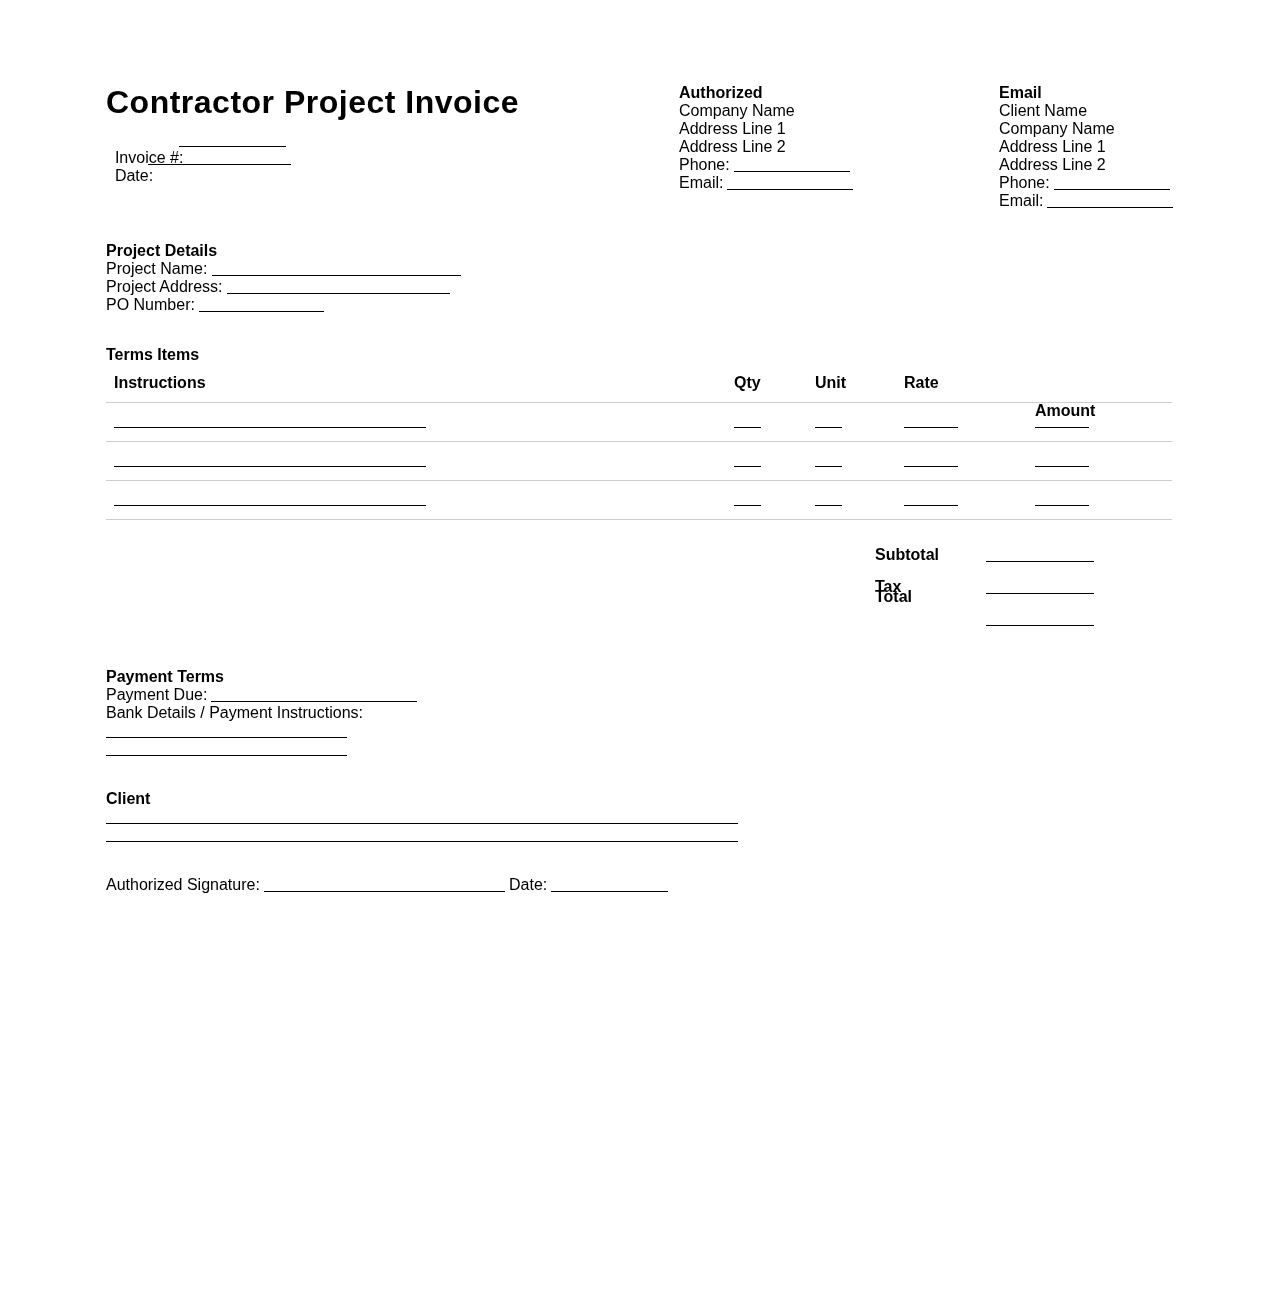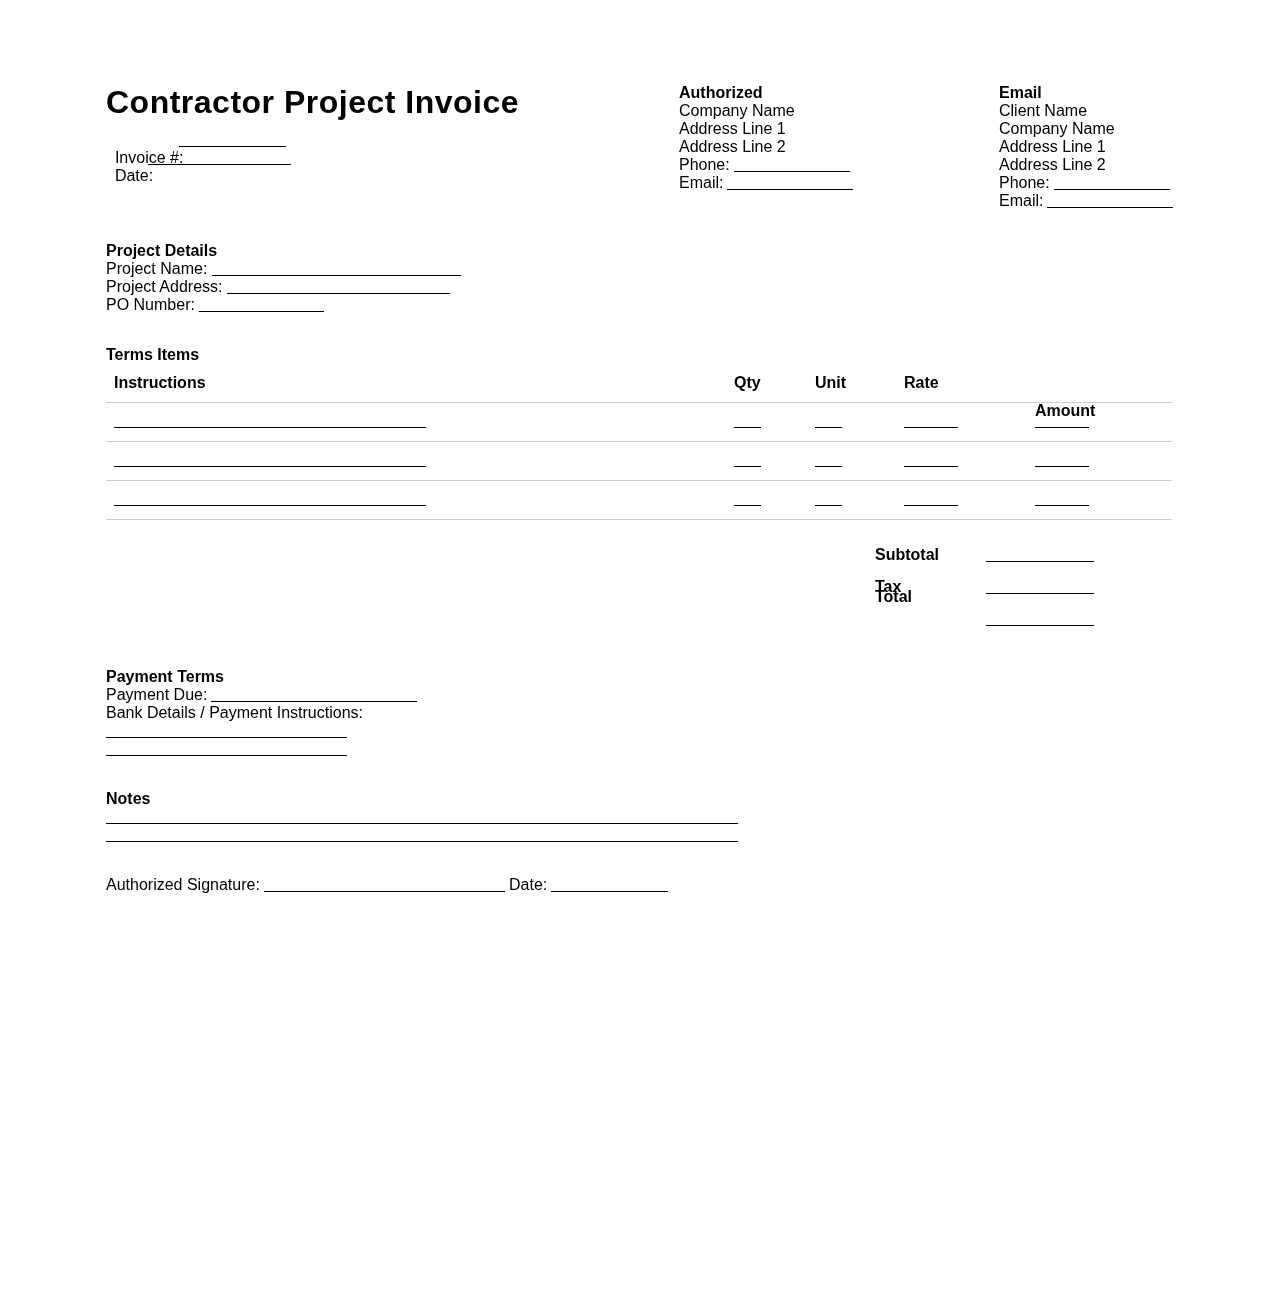--- a/index.html
+++ b/index.html
@@ -108,20 +108,20 @@
 
 <div class="abs" style="left:106px; top:668px;">
   <div class="line bold">Payment Terms</div>
   <div class="line">Payment Due:</div>
   <div class="line">Bank Details / Payment Instructions:</div>
 </div>
 <div class="uline" style="left:211px; width:206px; top:701px;"></div>
 <div class="uline" style="left:106px; width:241px; top:737px;"></div>
 <div class="uline" style="left:106px; width:241px; top:755px;"></div>
 
-<div class="abs line bold" style="left:106px; top:790px;">Notes</div>
+<div class="abs line bold" style="left:106px; top:790px;">Client</div>
 <div class="uline" style="left:106px; width:632px; top:823px;"></div>
 <div class="uline" style="left:106px; width:632px; top:841px;"></div>
 
 <div class="abs line" style="left:106px; top:876px;">Authorized Signature:</div>
 <div class="uline" style="left:264px; width:241px; top:891px;"></div>
 <div class="abs line" style="left:509px; top:876px;">Date:</div>
 <div class="uline" style="left:551px; width:117px; top:891px;"></div>
 
 </body></html>

